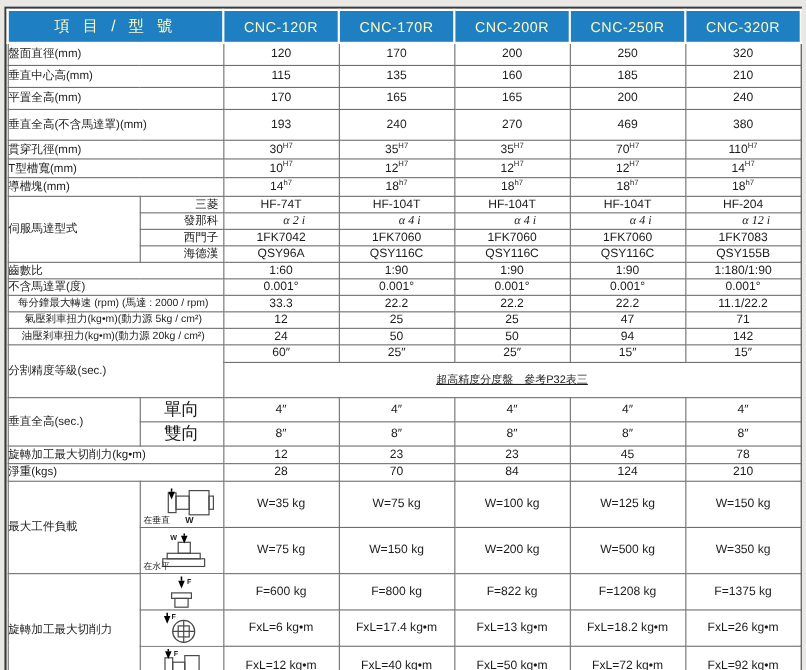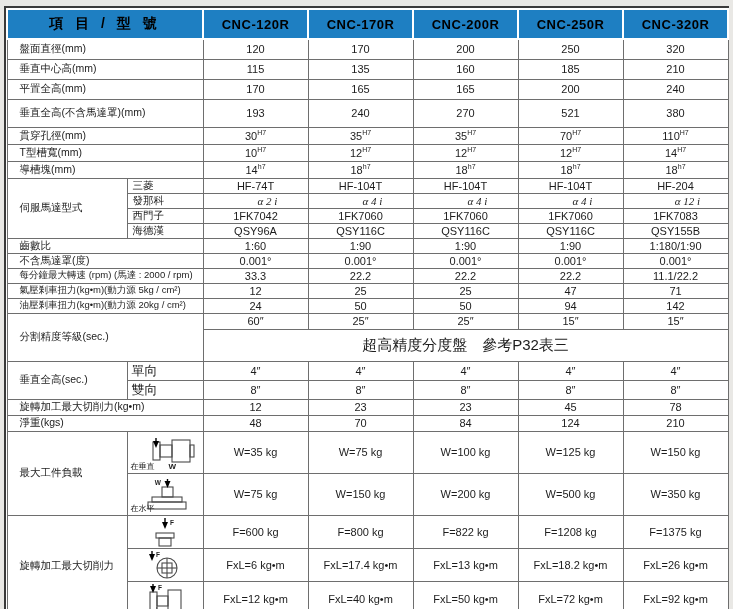--- a/index.html
+++ b/index.html
@@ -11,35 +11,35 @@
   }
   .frame{
     margin:6px 4px 0 4px;
     border:2px solid #3a3a3a;
     background:#fff;
   }
   table.spec{border-collapse:collapse;table-layout:fixed;width:721px;}
   col.c0{width:120px}col.c1{width:76px}
   col.m{width:105px}
   th{
-    background:#1e7fc2;color:#000000;font-weight:bold;font-size:13px;
+    background:#1e7fc2;color:#fef9c3;font-weight:normal;font-size:13px;
     border:2px solid #fff;height:26px;letter-spacing:.5px;
   }
   th.item{font-size:14px;letter-spacing:4px;text-align:center;}
   td{
     border:1px solid #6e6e6e;font-size:11px;background:#fff;
     padding:0 4px;vertical-align:middle;
   }
-  td.lab{text-align:left;font-size:10.5px;padding-left:12px;}
-  td.lab.small{font-size:9.5px;}
-  td.sub{text-align:left;font-size:10.5px;padding-left:5px;}
-  td.subc{font-size:13px;}
+  td.lab{text-align:left;font-size:10.5px;padding-left:0;}
+  td.lab.small{font-size:9.5px;text-align:center;}
+  td.sub{text-align:right;font-size:10.5px;padding-left:5px;}
+  td.subc{text-align:center;font-size:16px;}
   td.val{text-align:center;}
   td.it{font-style:italic;font-family:"Liberation Serif","DejaVu Serif",serif;padding-left:28px;}
-  td.note{text-align:center;font-size:15px;}
+  td.note{text-align:center;font-size:10px;text-decoration:underline;}
   sup{font-size:7px;vertical-align:super;line-height:0;}
   tr.h20{height:20px}tr.h28{height:28px}tr.h17{height:17px}
   tr.h13{height:13px}tr.h15{height:15px}tr.h16{height:16px}
   tr.h32{height:32px}tr.h14{height:14px}tr.h42{height:42px}tr.h33{height:33px}
   td.icon{position:relative;text-align:right;padding:1px 2px;margin-top:36px;}
   td.icon svg{display:block;margin:0 auto;}
   .cap{
     position:absolute;left:3px;bottom:1px;font-size:8px;color:#222;
     white-space:nowrap;
   }
@@ -95,21 +95,21 @@
   <td class="val">165</td>
   <td class="val">165</td>
   <td class="val">200</td>
   <td class="val">240</td>
 </tr>
 <tr class="h28">
   <td class="lab" colspan="2">垂直全高(不含馬達罩)(mm)</td>
   <td class="val">193</td>
   <td class="val">240</td>
   <td class="val">270</td>
-  <td class="val">521</td>
+  <td class="val">469</td>
   <td class="val">380</td>
 </tr>
 <tr class="h17">
   <td class="lab" colspan="2">貫穿孔徑(mm)</td>
   <td class="val"><span>30</span><sup>H7</sup></td>
   <td class="val"><span>35</span><sup>H7</sup></td>
   <td class="val"><span>35</span><sup>H7</sup></td>
   <td class="val"><span>70</span><sup>H7</sup></td>
   <td class="val"><span>110</span><sup>H7</sup></td>
 </tr>
@@ -233,21 +233,21 @@
 <tr class="h16">
   <td class="lab" colspan="2">旋轉加工最大切削力(kg•m)</td>
   <td class="val">12</td>
   <td class="val">23</td>
   <td class="val">23</td>
   <td class="val">45</td>
   <td class="val">78</td>
 </tr>
 <tr class="h16">
   <td class="lab" colspan="2">淨重(kgs)</td>
-  <td class="val">48</td>
+  <td class="val">28</td>
   <td class="val">70</td>
   <td class="val">84</td>
   <td class="val">124</td>
   <td class="val">210</td>
 </tr>
 <tr class="h42">
   <td class="lab" rowspan="2">最大工件負載</td>
   <td class="icon">
     <svg class="pict" width="62" height="30" viewBox="0 0 62 30">
       <rect x="38" y="3" width="18" height="22"></rect>

